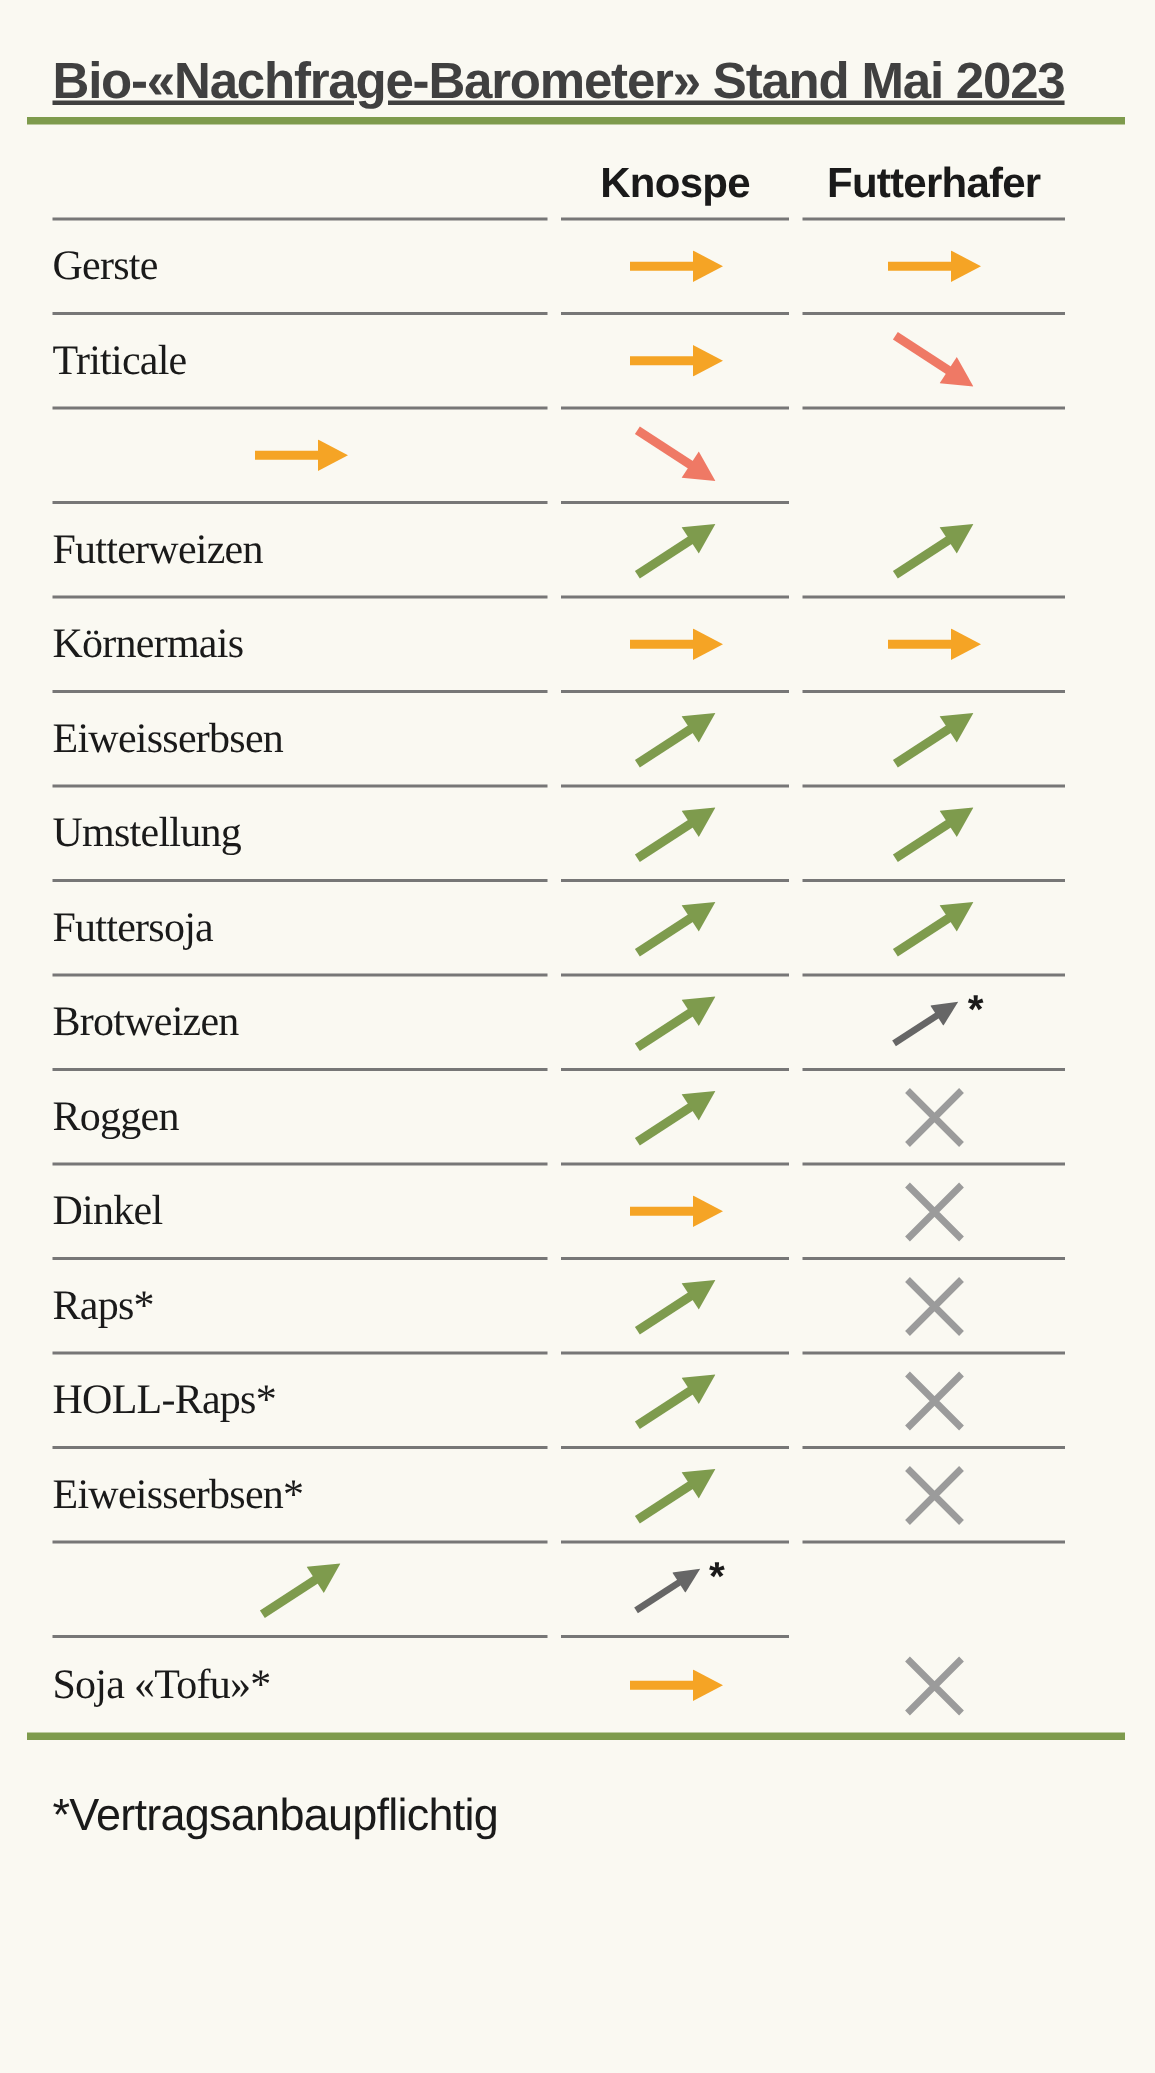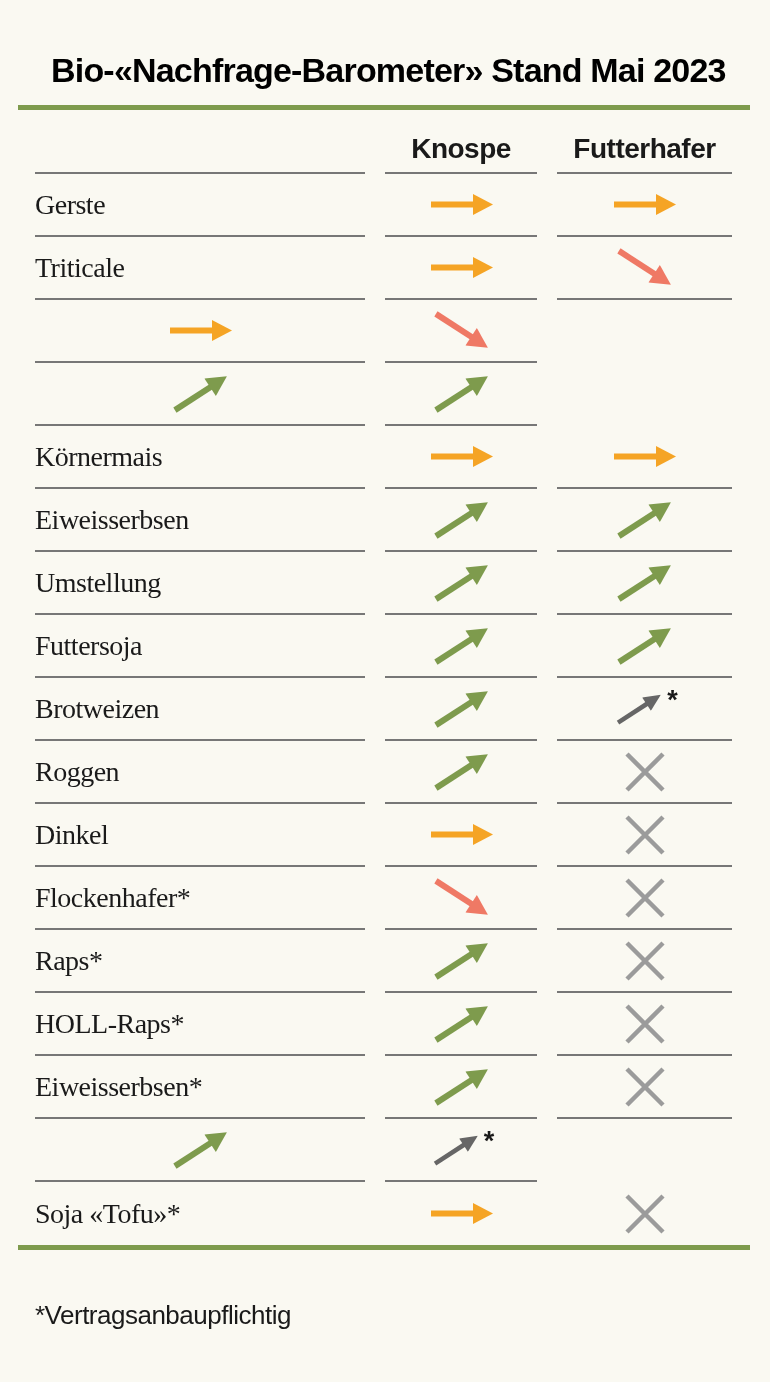--- a/index.html
+++ b/index.html
@@ -13,40 +13,41 @@
     font-family: "Liberation Sans", sans-serif;
     color: #1A1A1A;
     -webkit-font-smoothing: antialiased;
   }
   .page {
     padding: 36px 20px 0 35px;
     box-sizing: border-box;
     width: 770px;
   }
   h1.title {
-    margin: 16px;
+    margin: 0;
     font-size: 34px;
     font-weight: bold;
     letter-spacing: -0.8px;
     line-height: 1.1;
-    color: #000000;
+    color: #404040;
+    text-decoration: underline;
   }
   .title-rule {
     height: 5px;
     background: #7E9B4D;
     margin: 5px 0 0 -17px;
     width: 732px;
   }
   .table {
     margin-top: 0;
   }
   .row {
     display: grid;
     grid-template-columns: 330px 152px 175px;
-    column-gap: 20px;
+    column-gap: 9px;
     height: 63px;
     box-sizing: border-box;
   }
   .cell {
     border-bottom: 2px solid #777;
     display: flex;
     align-items: center;
     box-sizing: border-box;
     overflow: visible;
   }
@@ -74,22 +75,22 @@
   #table-body .row:last-child .cell {
     border-bottom: none;
   }
   .bottom-rule {
     height: 5px;
     background: #7E9B4D;
     margin: 0 0 0 -17px;
     width: 732px;
   }
   .footnote {
-    margin-top: 50px;
-    font-size: 26px;
+    margin-top: 34px;
+    font-size: 30px;
     letter-spacing: -0.5px;
   }
   .arr {
     display: inline-flex;
     line-height: 0;
   }
   .rot-up   { transform: rotate(-33deg); }
   .rot-down { transform: rotate(33deg); }
   .star {
     font-size: 27px;
@@ -169,20 +170,21 @@
             <span class="arr rot-down">
     <svg width="63" height="21" viewBox="0 0 63 21">
       <line x1="1" y1="10.5" x2="45" y2="10.5" stroke="#EF7965" stroke-width="6"></line>
       <polygon points="43,0 63,10.5 43,21" fill="#EF7965"></polygon>
               </svg>
             </span>
           </div>
   </div>
 
   <div class="row">
+    <div class="cell label-cell">Futterweizen</div>
     <div class="cell arrow-cell cell-knospe">
             <span class="arr rot-up">
     <svg width="63" height="21" viewBox="0 0 63 21">
       <line x1="1" y1="10.5" x2="45" y2="10.5" stroke="#7E9B4D" stroke-width="6"></line>
       <polygon points="43,0 63,10.5 43,21" fill="#7E9B4D"></polygon>
               </svg>
             </span>
           </div>
     <div class="cell arrow-cell cell-umstellung">
             <span class="arr rot-up">
@@ -323,36 +325,20 @@
               </svg>
             </span>
           </div>
     <div class="cell arrow-cell cell-umstellung">
             <svg width="46" height="46" viewBox="0 0 46 46">
       <path d="M5 5 L41 41 M41 5 L5 41" stroke="#9B9B9B" stroke-width="4.5" fill="none"></path>
             </svg>
           </div>
   </div>
 
-  <div class="row">
-    <div class="cell label-cell">Flockenhafer*</div>
-    <div class="cell arrow-cell cell-knospe">
-            <span class="arr rot-down">
-    <svg width="63" height="21" viewBox="0 0 63 21">
-      <line x1="1" y1="10.5" x2="45" y2="10.5" stroke="#EF7965" stroke-width="6"></line>
-      <polygon points="43,0 63,10.5 43,21" fill="#EF7965"></polygon>
-              </svg>
-            </span>
-          </div>
-    <div class="cell arrow-cell cell-umstellung">
-            <svg width="46" height="46" viewBox="0 0 46 46">
-      <path d="M5 5 L41 41 M41 5 L5 41" stroke="#9B9B9B" stroke-width="4.5" fill="none"></path>
-            </svg>
-          </div>
-  </div>
 
   <div class="row">
     <div class="cell label-cell">Raps*</div>
     <div class="cell arrow-cell cell-knospe">
             <span class="arr rot-up">
     <svg width="63" height="21" viewBox="0 0 63 21">
       <line x1="1" y1="10.5" x2="45" y2="10.5" stroke="#7E9B4D" stroke-width="6"></line>
       <polygon points="43,0 63,10.5 43,21" fill="#7E9B4D"></polygon>
               </svg>
             </span>

